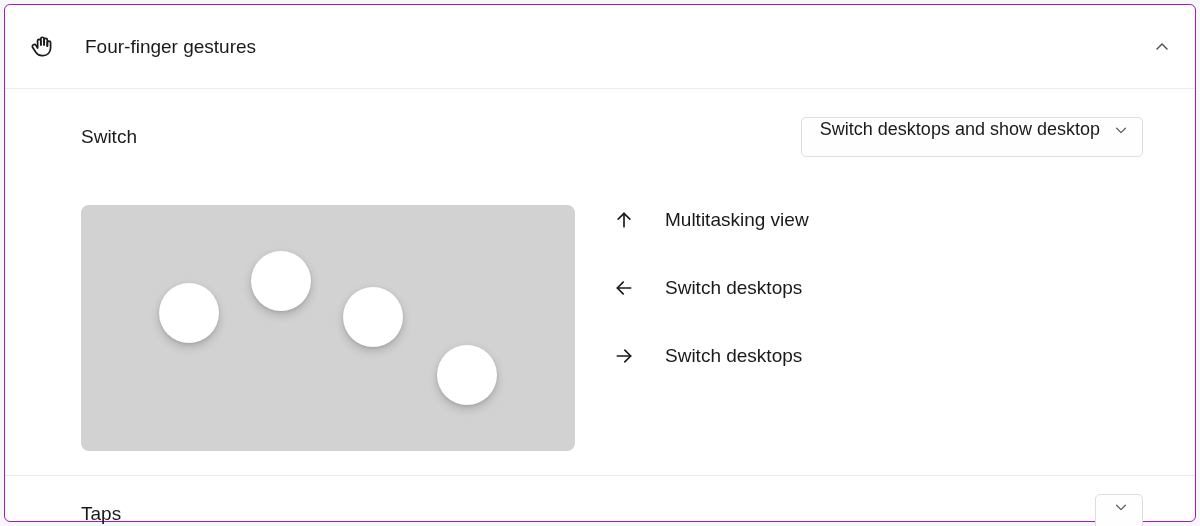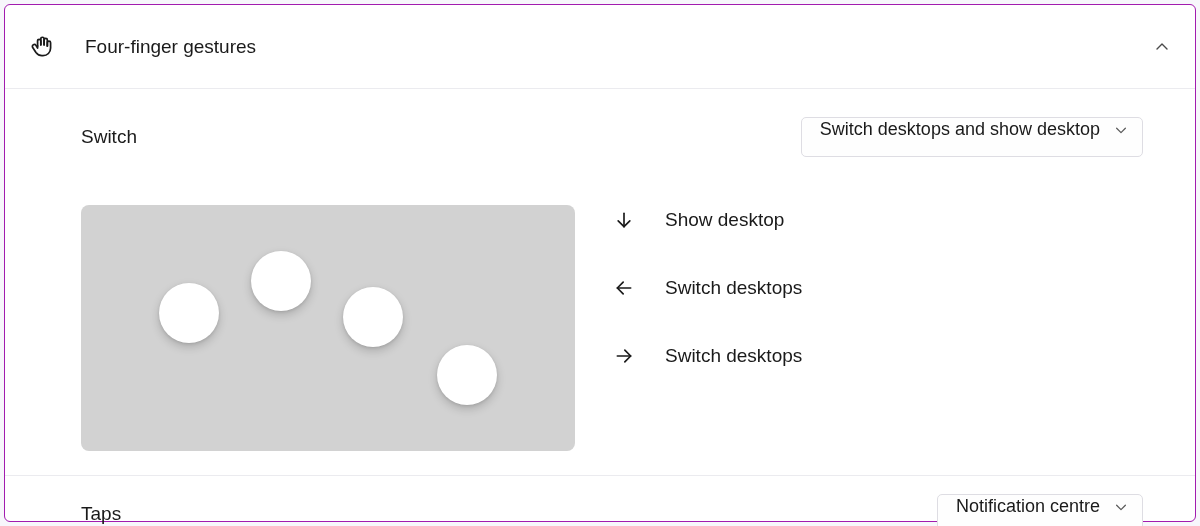--- a/index.html
+++ b/index.html
@@ -175,25 +175,25 @@
         <div class="finger f1"></div>
         <div class="finger f2"></div>
         <div class="finger f3"></div>
         <div class="finger f4"></div>
       </div>
 
       <div class="gesture-list">
         <div class="gesture-item">
           <span class="arrow-icon">
             <svg width="20" height="20" viewBox="0 0 24 24" fill="none" stroke="#1a1a1a" stroke-width="2" stroke-linecap="round" stroke-linejoin="round">
-              <path d="M12 4v16"></path>
-                <path d="M5 13l7 7 7-7"></path>
+              <path d="M12 20V4"></path>
+                <path d="M5 11l7-7 7 7"></path>
             </svg>
           </span>
-          <span class="gesture-label">Show desktop</span>
+          <span class="gesture-label">Multitasking view</span>
         </div>
         <div class="gesture-item">
           <span class="arrow-icon">
             <svg width="20" height="20" viewBox="0 0 24 24" fill="none" stroke="#1a1a1a" stroke-width="2" stroke-linecap="round" stroke-linejoin="round">
               <path d="M20 12H4"></path>
                 <path d="M11 5l-7 7 7 7"></path>
             </svg>
           </span>
           <span class="gesture-label">Switch desktops</span>
         </div>
@@ -206,21 +206,20 @@
           </span>
           <span class="gesture-label">Switch desktops</span>
         </div>
       </div>
     </div>
   </div>
 
   <div class="taps-section">
     <div class="section-label">Taps</div>
     <div class="dropdown">
-      <span class="dropdown-text">Notification centre</span>
       <span>
         <svg width="14" height="14" viewBox="0 0 16 16" fill="none" stroke="#5a5a5a" stroke-width="1.4" stroke-linecap="round" stroke-linejoin="round">
           <path d="M3 6l5 5 5-5"></path>
         </svg>
       </span>
     </div>
   </div>
 
 </div>
 

